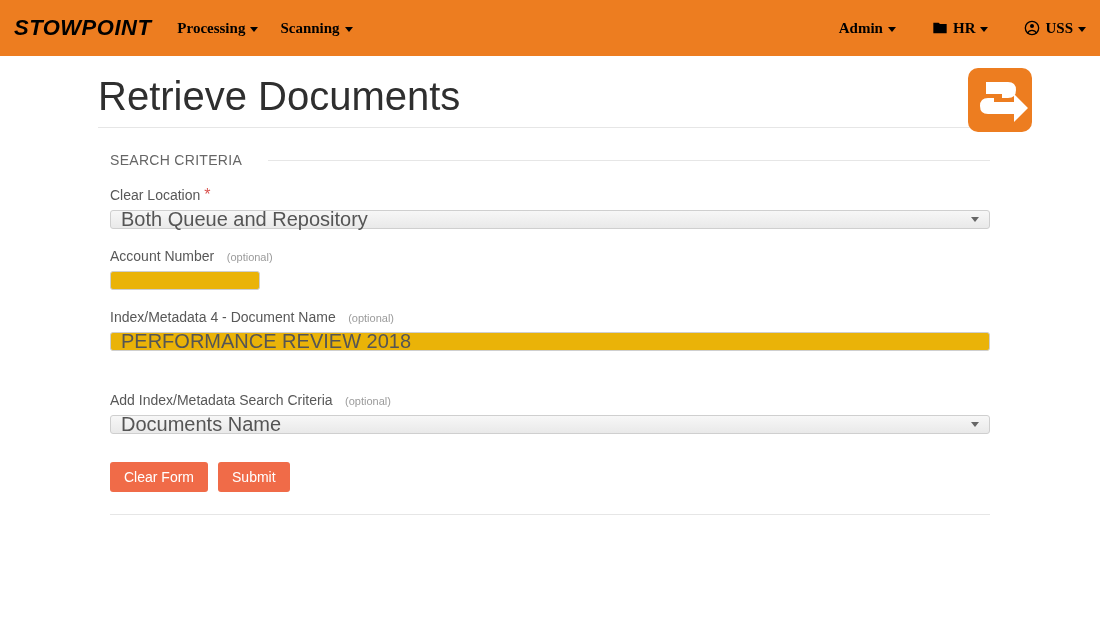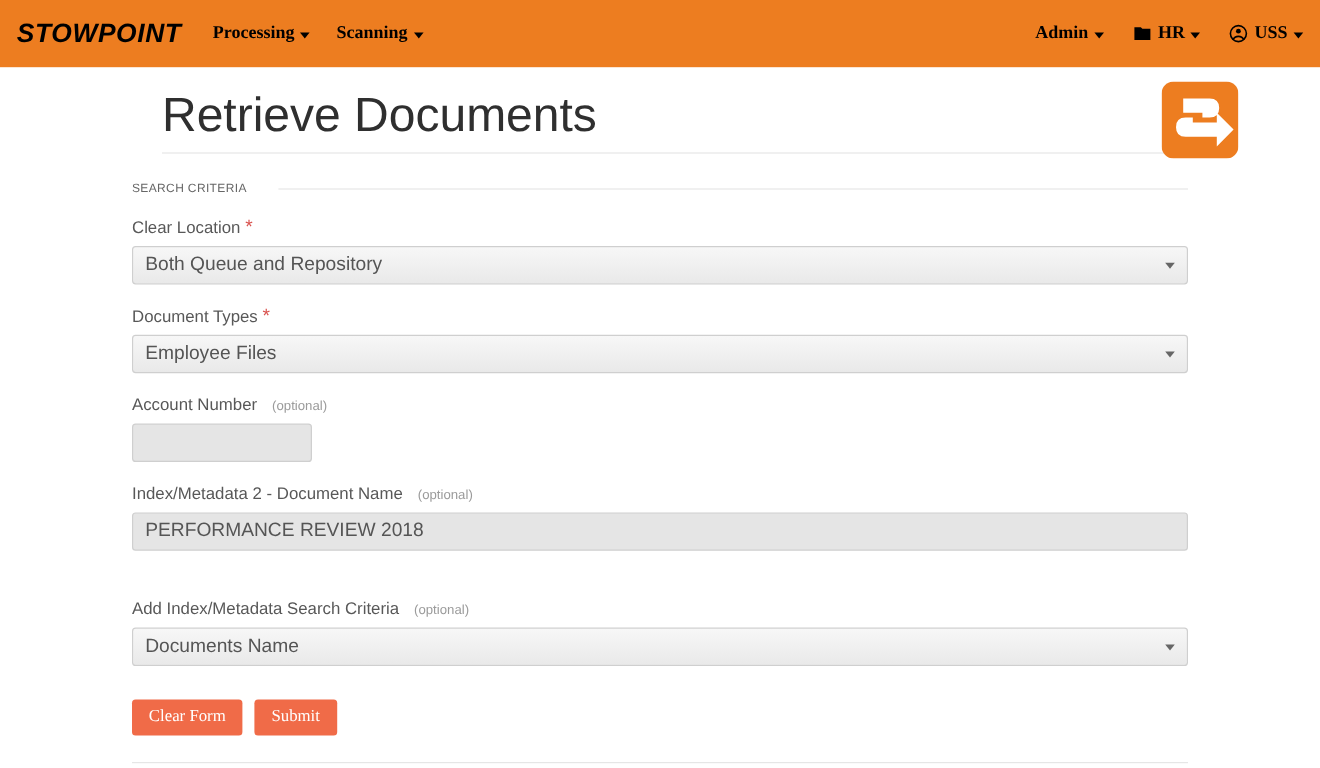--- a/index.html
+++ b/index.html
@@ -46,21 +46,21 @@
   .nav-item {
     color: #000;
     font-weight: 700;
     font-size: 15px;
     margin-right: 22px;
     display: flex;
     align-items: center;
     cursor: pointer;
     user-select: none;
   }
-  .nav-right .nav-item { margin-right: 0; margin-left: 24px; }
+  .nav-right .nav-item { margin-right: 0; margin-left: 36px; }
   .caret {
     width: 0; height: 0;
     border-left: 4px solid transparent;
     border-right: 4px solid transparent;
     border-top: 5px solid #000;
     margin-left: 5px;
     position: relative; top: 1px;
   }
   .nav-icon {
     width: 16px; height: 16px;
@@ -69,99 +69,97 @@
 
   
   .page {
     padding: 0 98px;
   }
   .header-row {
     display: flex; align-items: flex-start;
     border-bottom: 1px solid var(--divider);
     padding-top: 18px;
     padding-bottom: 8px;
-    margin-left: 37px;
   }
   h1.page-title {
     margin: 0;
     font-weight: 400;
     font-size: 40px;
     color: #2f2f2f;
     flex: 1;
   }
   .logo-badge {
     width: 64px; height: 64px;
     position: absolute; top: 68px; right: 68px;
   }
 
   
   .form-wrap { padding: 0 12px; }
   .legend-row {
     display: flex; align-items: center;
     margin-top: 24px;
-    font-size: 10px;
+    font-size: 14px;
     letter-spacing: 0.3px;
     color: #666;
     gap: 20px;
   }
   .legend-row .line {
     flex: 1; height: 1px; background: var(--divider);
     margin-left: 6px;
   }
   .field { margin-top: 18px; }
   .field.mt-lg { margin-top: 40px; }
   .label {
     font-size: 14px;
     color: var(--text-label);
   }
   .req { color: #d9534f; margin-left: 4px; }
   .opt {
     font-size: 11px; color: var(--text-muted); margin-left: 8px;
   }
   .select, .textinput {
-    height: 32px;
+    height: 19px;
     border: 1px solid var(--field-border);
     border-radius: 3px;
-    font-size: 16px;
+    font-size: 20px;
     color: #555;
     padding: 0 10px;
     display: flex;
     align-items: center;
     margin-top: 6px;
   }
   .select {
     background: var(--field-bg);
     cursor: pointer;
     justify-content: space-between;
   }
   .select .sel-caret {
     width: 0; height: 0;
     border-left: 4px solid transparent;
     border-right: 4px solid transparent;
     border-top: 5px solid #666;
   }
   .textinput {
-    background: #e5e5e5;
+    background: #eab308;
   }
   .textinput.small { width: 150px; }
   .textinput.full { width: 100%; }
 
   .btn-row {
     margin-top: 28px;
     display: flex; gap: 10px;
   }
   .btn {
     background: var(--brand-orange-btn);
     border: none;
     border-radius: 3px;
     color: #fff;
     font-size: 14px;
     padding: 7px 14px;
     cursor: pointer;
-    font-family: Liberation Serif, serif;
   }
 
   .footer {
     margin-top: 22px;
     padding-top: 12px;
     border-top: 1px solid var(--divider);
     font-size: 15px;
     color: #444;
   }
 </style>
@@ -229,38 +227,31 @@
     </div>
 
     <div class="field">
       <span class="label">Clear Location</span><span class="req">*</span>
       <div class="select">
         <span>Both Queue and Repository</span>
         <span class="sel-caret"></span>
       </div>
     </div>
 
-    <div class="field">
-      <span class="label">Document Types</span><span class="req">*</span>
-      <div class="select">
-        <span>Employee Files</span>
-        <span class="sel-caret"></span>
-      </div>
-    </div>
 
     <div class="field">
       <span class="label">Account Number</span>
       <span class="opt">(optional)</span>
       <div class="textinput small">
         <span></span>
       </div>
     </div>
 
     <div class="field">
-      <span class="label">Index/Metadata 2 - Document Name</span>
+      <span class="label">Index/Metadata 4 - Document Name</span>
       <span class="opt">(optional)</span>
       <div class="textinput full">
         <span>PERFORMANCE REVIEW 2018</span>
       </div>
     </div>
 
     <div class="field mt-lg">
       <span class="label">Add Index/Metadata Search Criteria</span>
       <span class="opt">(optional)</span>
       <div class="select">

